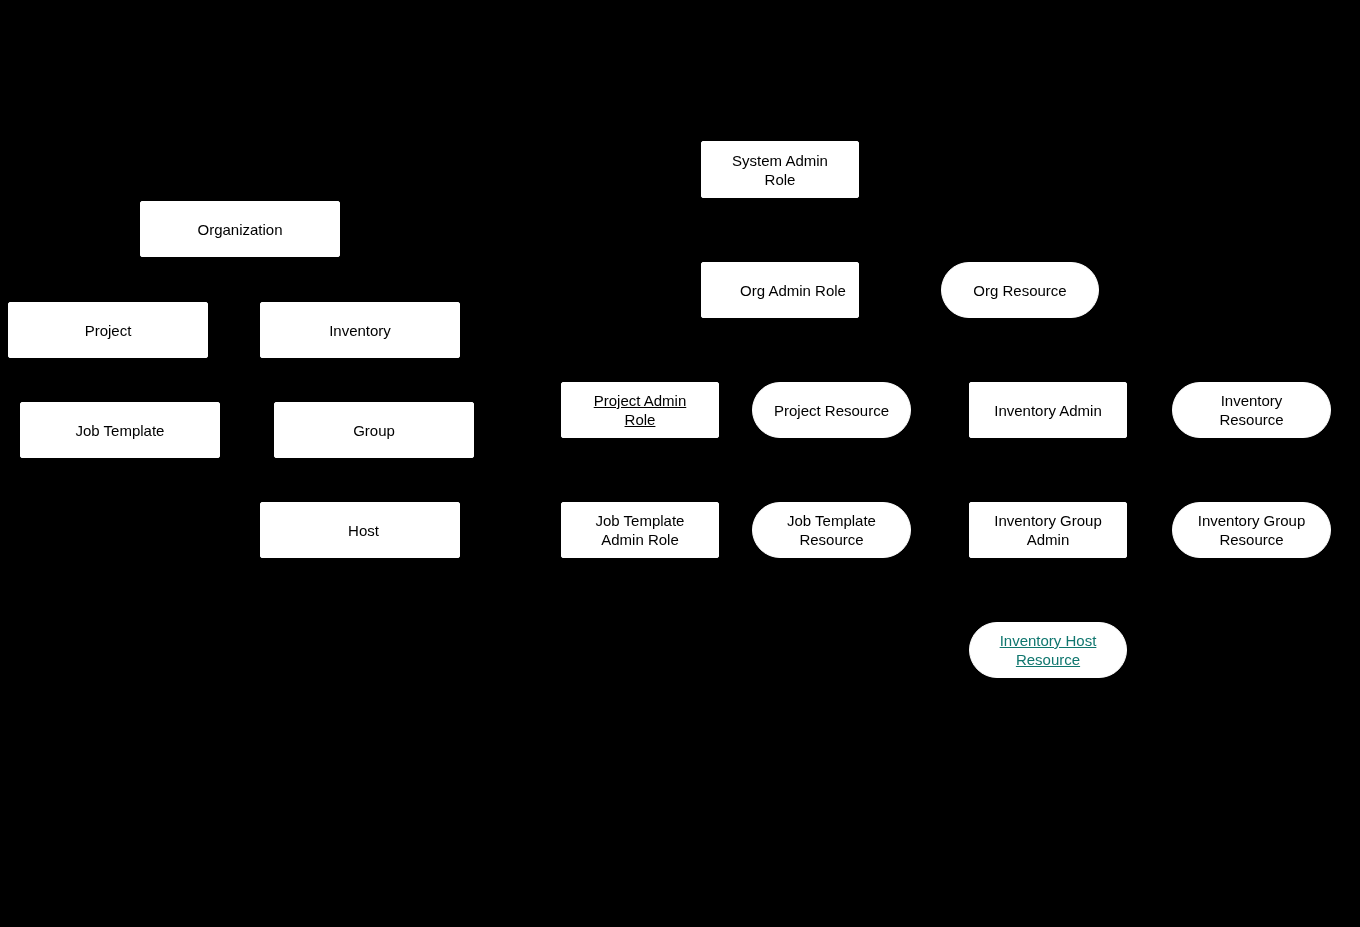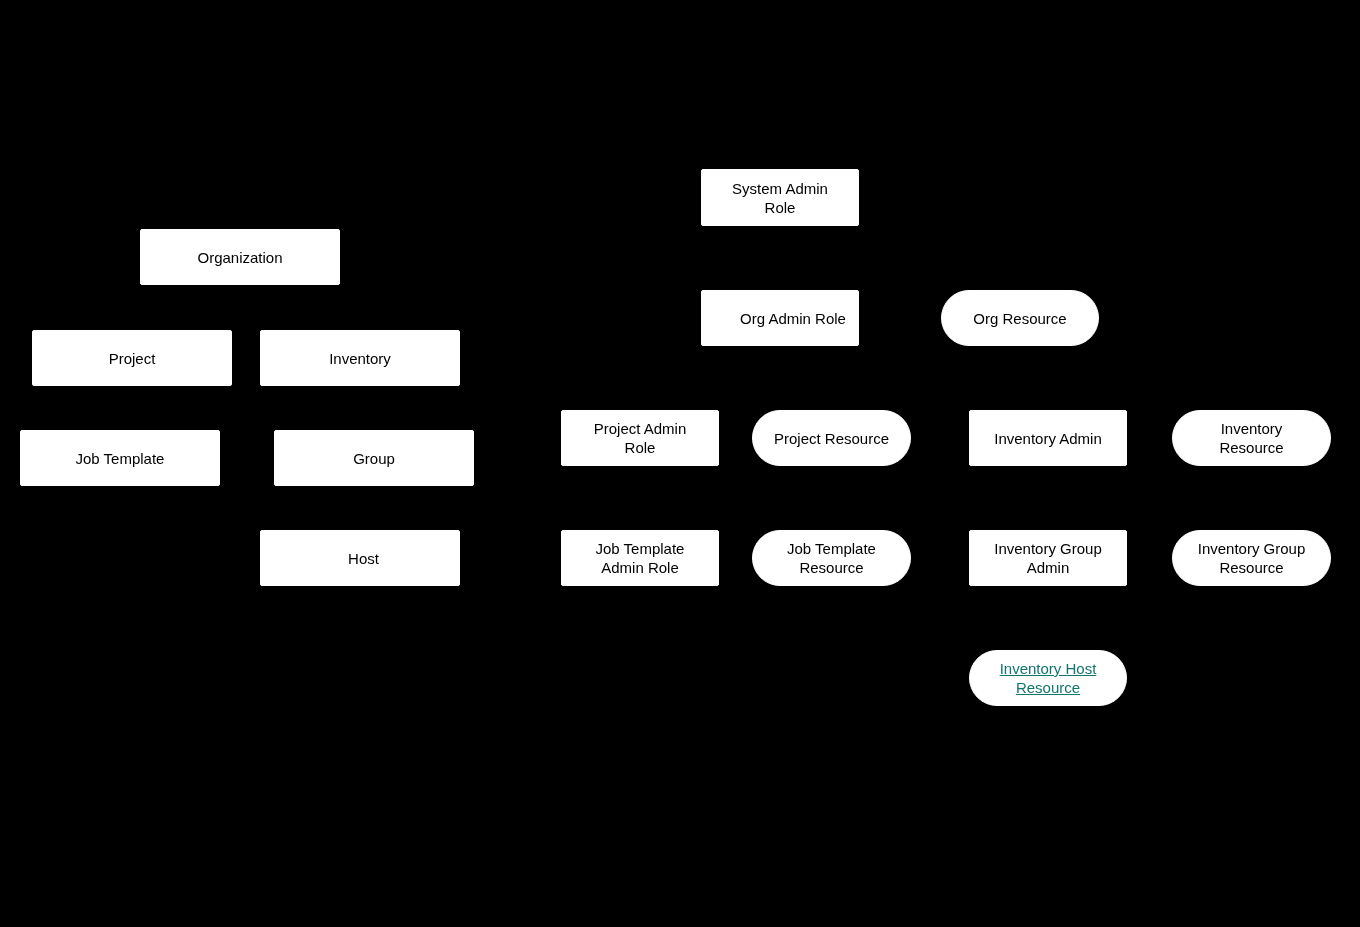--- a/index.html
+++ b/index.html
@@ -22,42 +22,41 @@
     color: #000000;
     display: flex;
     align-items: center;
     justify-content: center;
     text-align: center;
     font-size: 15px;
     line-height: 19px;
     font-family: "Liberation Sans", sans-serif;
     padding: 2px 6px;
     border: 1px solid #ffffff;
-    margin-top: 28px;
   }
   .node.rect {
     border-radius: 2px;
   }
   .node.pill {
     border-radius: 999px;
   }
   .node .label {
     display: block;
     width: 100%;
     white-space: pre-line;
   }
 </style>
 </head>
 <body>
 
 <div id="canvas" style="background: rgb(0, 0, 0);">
     <div class="node rect" style="left: 140px; top: 201px; width: 200px; height: 56px; background: rgb(255, 255, 255); border-color: rgb(255, 255, 255); color: rgb(0, 0, 0);">
       <span class="label">Organization</span>
     </div>
-    <div class="node rect" style="left: 32px; top: 302px; width: 200px; height: 56px; background: rgb(255, 255, 255); border-color: rgb(255, 255, 255); color: rgb(0, 0, 0);">
+    <div class="node rect" style="left: 8px; top: 302px; width: 200px; height: 56px; background: rgb(255, 255, 255); border-color: rgb(255, 255, 255); color: rgb(0, 0, 0);">
       <span class="label">Project</span>
     </div>
     <div class="node rect" style="left: 260px; top: 302px; width: 200px; height: 56px; background: rgb(255, 255, 255); border-color: rgb(255, 255, 255); color: rgb(0, 0, 0);">
       <span class="label">Inventory</span>
     </div>
     <div class="node rect" style="left: 20px; top: 402px; width: 200px; height: 56px; background: rgb(255, 255, 255); border-color: rgb(255, 255, 255); color: rgb(0, 0, 0);">
       <span class="label">Job Template</span>
     </div>
     <div class="node rect" style="left: 274px; top: 402px; width: 200px; height: 56px; background: rgb(255, 255, 255); border-color: rgb(255, 255, 255); color: rgb(0, 0, 0);">
       <span class="label">Group</span>
@@ -68,21 +67,21 @@
     <div class="node rect" style="left: 701px; top: 141px; width: 158px; height: 57px; background: rgb(255, 255, 255); border-color: rgb(255, 255, 255); color: rgb(0, 0, 0);">
       <span class="label">System Admin
 Role</span>
     </div>
     <div class="node rect" style="left: 701px; top: 262px; width: 158px; height: 56px; background: rgb(255, 255, 255); border-color: rgb(255, 255, 255); color: rgb(0, 0, 0); padding-left: 32px;">
       <span class="label">Org Admin Role</span>
     </div>
     <div class="node pill" style="left: 941px; top: 262px; width: 158px; height: 56px; background: rgb(255, 255, 255); border-color: rgb(255, 255, 255); color: rgb(0, 0, 0); text-align: center;">
       <span class="label">Org Resource</span>
     </div>
-    <div class="node rect" style="left: 561px; top: 382px; width: 158px; height: 56px; background: rgb(255, 255, 255); border-color: rgb(255, 255, 255); color: rgb(0, 0, 0);">
+    <div class="node rect" style="left: 561px; top: 382px; width: 158px; height: 56px; background: rgb(255, 255, 255); border-color: rgb(255, 255, 255); color: rgb(0, 0, 0); text-decoration: underline;">
       <span class="label">Project Admin
 Role</span>
     </div>
     <div class="node pill" style="left: 752px; top: 382px; width: 159px; height: 56px; background: rgb(255, 255, 255); border-color: rgb(255, 255, 255); color: rgb(0, 0, 0); align-items: center;">
       <span class="label">Project Resource</span>
     </div>
     <div class="node rect" style="left: 969px; top: 382px; width: 158px; height: 56px; background: rgb(255, 255, 255); border-color: rgb(255, 255, 255); color: rgb(0, 0, 0);">
       <span class="label">Inventory Admin</span>
     </div>
     <div class="node pill" style="left: 1172px; top: 382px; width: 159px; height: 56px; background: rgb(255, 255, 255); border-color: rgb(255, 255, 255); color: rgb(0, 0, 0);">

